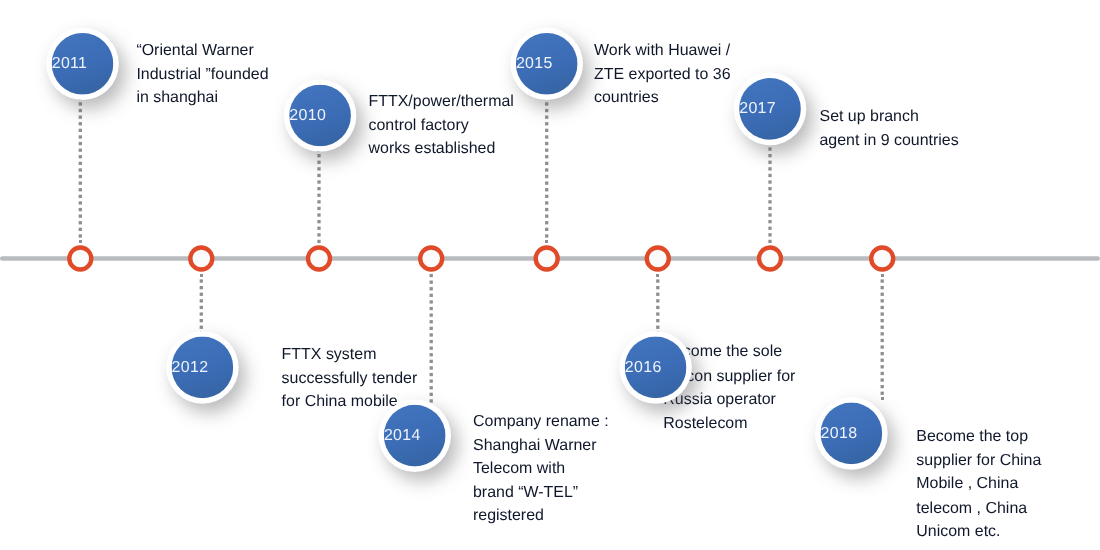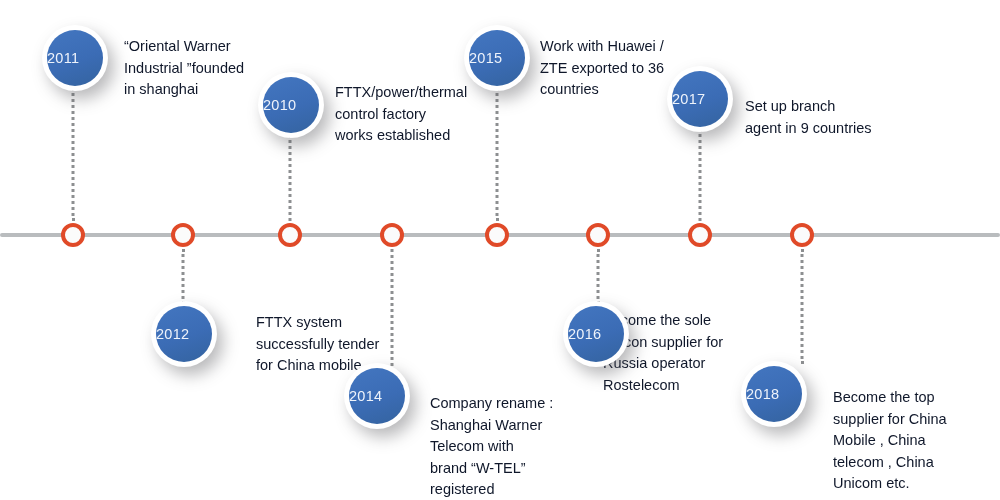--- a/index.html
+++ b/index.html
@@ -194,21 +194,21 @@
   <div id="captions-layer">
       <div class="caption" style="left: 124px; top: 36px;">“Oriental Warner
 Industrial ”founded
 in  shanghai</div>
       <div class="caption" style="left: 228px; top: 312px; margin-left: 28px;">FTTX system
 successfully tender
 for China mobile</div>
       <div class="caption" style="left: 335px; top: 82px;">FTTX/power/thermal
 control factory
 works established</div>
-      <div class="caption" style="left: 430px; top: 373px; margin-top: 20px;">Company rename :
+      <div class="caption" style="left: 430px; top: 373px;">Company rename :
 Shanghai Warner
 Telecom with
 brand  “W-TEL”
 registered</div>
       <div class="caption" style="left: 540px; top: 36px;">Work with Huawei /
 ZTE exported to 36
 countries</div>
       <div class="caption" style="left: 603px; top: 310px;">Become the sole
 air-con supplier for
 Russia operator

